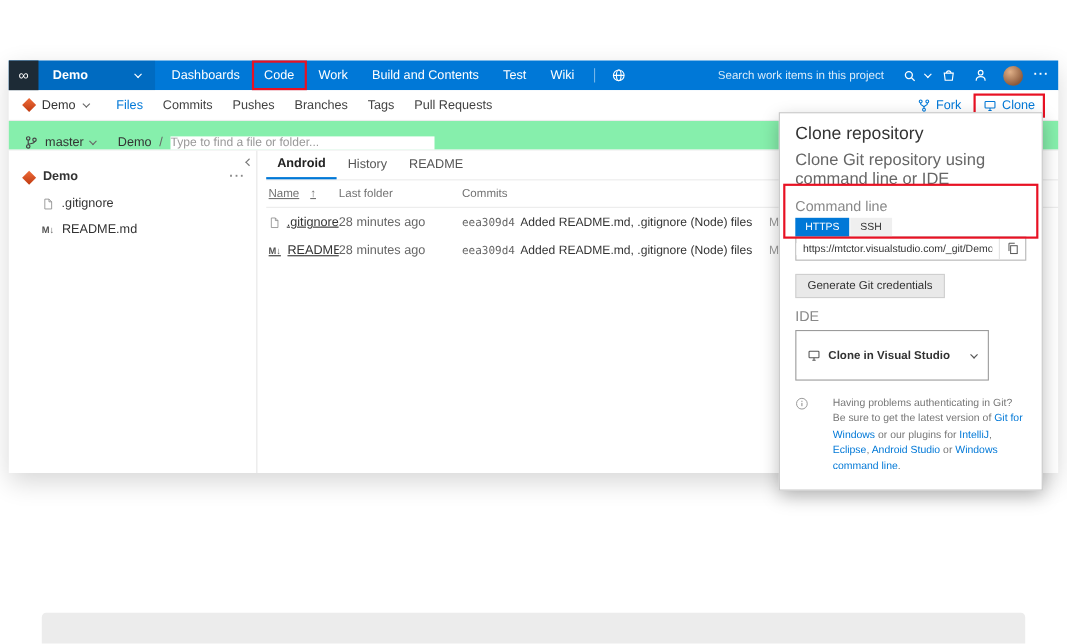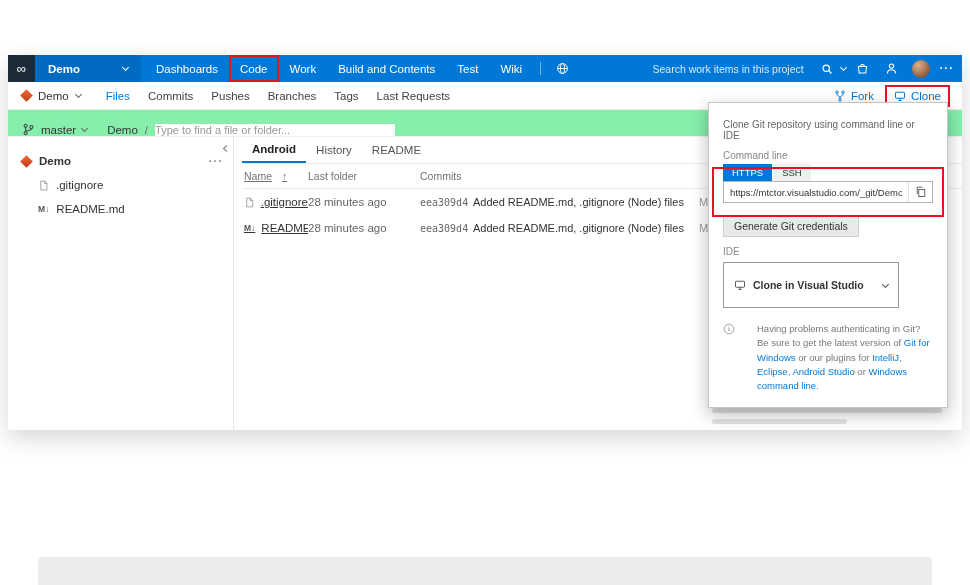--- a/index.html
+++ b/index.html
@@ -70,22 +70,22 @@
   .thead .col-change{color:#737373;}
   .col-commit{width:53px;font-family:"DejaVu Sans Mono","Liberation Mono",monospace;font-size:10px;color:#666;flex:none;}
   .thead .col-commit{font-family:inherit;font-size:10.5px;color:#737373;}
   .col-msg{flex:1;white-space:nowrap;overflow:hidden;text-overflow:ellipsis;font-size:11px;}
   .col-msg .author{color:#999;margin-left:12px;}
   .sort{margin-left:4px;}
 
   
   .clone-panel{position:absolute;left:708px;top:102px;width:240px;background:#fff;border:1px solid #c6c6c6;box-shadow:0 6px 16px rgba(0,0,0,.28);padding:10px 14px 14px;z-index:5;}
   .cp-title{font-size:16px;font-weight:300;color:#333;}
-  .cp-sub{font-size:10px;color:#666;margin-top:6px;}
-  .cp-label{font-size:10px;color:#888;margin-top:9px;}
+  .cp-sub{font-size:15px;color:#666;margin-top:6px;}
+  .cp-label{font-size:13px;color:#888;margin-top:9px;}
   .cp-tabs{display:flex;margin-top:3px;}
   .cp-tab{font-size:9.5px;padding:3px 9px;background:#efefef;color:#333;cursor:pointer;margin-right:1px;}
   .cp-tab.active{background:var(--blue);color:#fff;}
   .cp-url{display:flex;align-items:center;border:1px solid #b5b5b5;height:22px;}
   .cp-url input{flex:1;border:none;outline:none;font-size:9.5px;color:#333;padding:0 6px;font-family:inherit;min-width:0;}
   .cp-copy{width:24px;height:100%;display:flex;align-items:center;justify-content:center;cursor:pointer;border-left:1px solid #e3e3e3;flex:none;}
   .cp-btn{display:inline-block;margin-top:12px;padding:4px 10px;background:#e9e9e9;border:1px solid #cfcfcf;font-size:10.5px;color:#333;cursor:pointer;}
   .cp-ide{margin-top:5px;display:inline-flex;align-items:center;gap:7px;border:1px solid #9b9b9b;padding:16px 10px;font-size:10.5px;font-weight:bold;color:#333;cursor:pointer;}
   .cp-ide .chev{border-color:#555;margin-left:12px;}
   .cp-help{margin-top:14px;display:flex;gap:22px;font-size:9.5px;color:#777;line-height:1.5;}
@@ -162,21 +162,21 @@
         <span class="diamond"></span>
         <span>Demo</span>
         <i class="chev"></i>
       </div>
       <div class="tbtabs">
         <span class="tbtab active">Files</span>
         <span class="tbtab">Commits</span>
         <span class="tbtab">Pushes</span>
         <span class="tbtab">Branches</span>
         <span class="tbtab">Tags</span>
-        <span class="tbtab">Last Requests</span>
+        <span class="tbtab">Pull Requests</span>
       </div>
       <div class="tbright">
         <span class="tbbtn">
           <svg width="12" height="12" viewBox="0 0 16 16" fill="none" stroke="currentColor" stroke-width="1.3">
               <circle cx="4" cy="3" r="1.7"></circle>
               <circle cx="12" cy="3" r="1.7"></circle>
               <circle cx="8" cy="13" r="1.7"></circle>
               <path d="M4 4.7 v1.3 c0 2 4 2 4 4 v1.3 M12 4.7 v1.3 c0 2 -4 2 -4 4"></path>
             </svg>
           <span>Fork</span>
@@ -271,20 +271,21 @@
             <span>Added README.md, .gitignore (Node) files</span>
             <span class="author">Mark Franco</span>
           </span>
         </div>
       </div>
 
     </div>
   </div>
 
   <div class="clone-panel">
+    <div class="cp-title">Clone repository</div>
     <div class="cp-sub">Clone Git repository using command line or IDE</div>
     <div class="cp-label">Command line</div>
     <div class="cp-tabs">
       <span class="cp-tab active">HTTPS</span>
       <span class="cp-tab">SSH</span>
     </div>
     <div class="cp-url">
       <input readonly="" value="https://mtctor.visualstudio.com/_git/Demo" style="">
       <span class="cp-copy">
         <svg width="12" height="12" viewBox="0 0 16 16" fill="none" stroke="#555" stroke-width="1.2">

